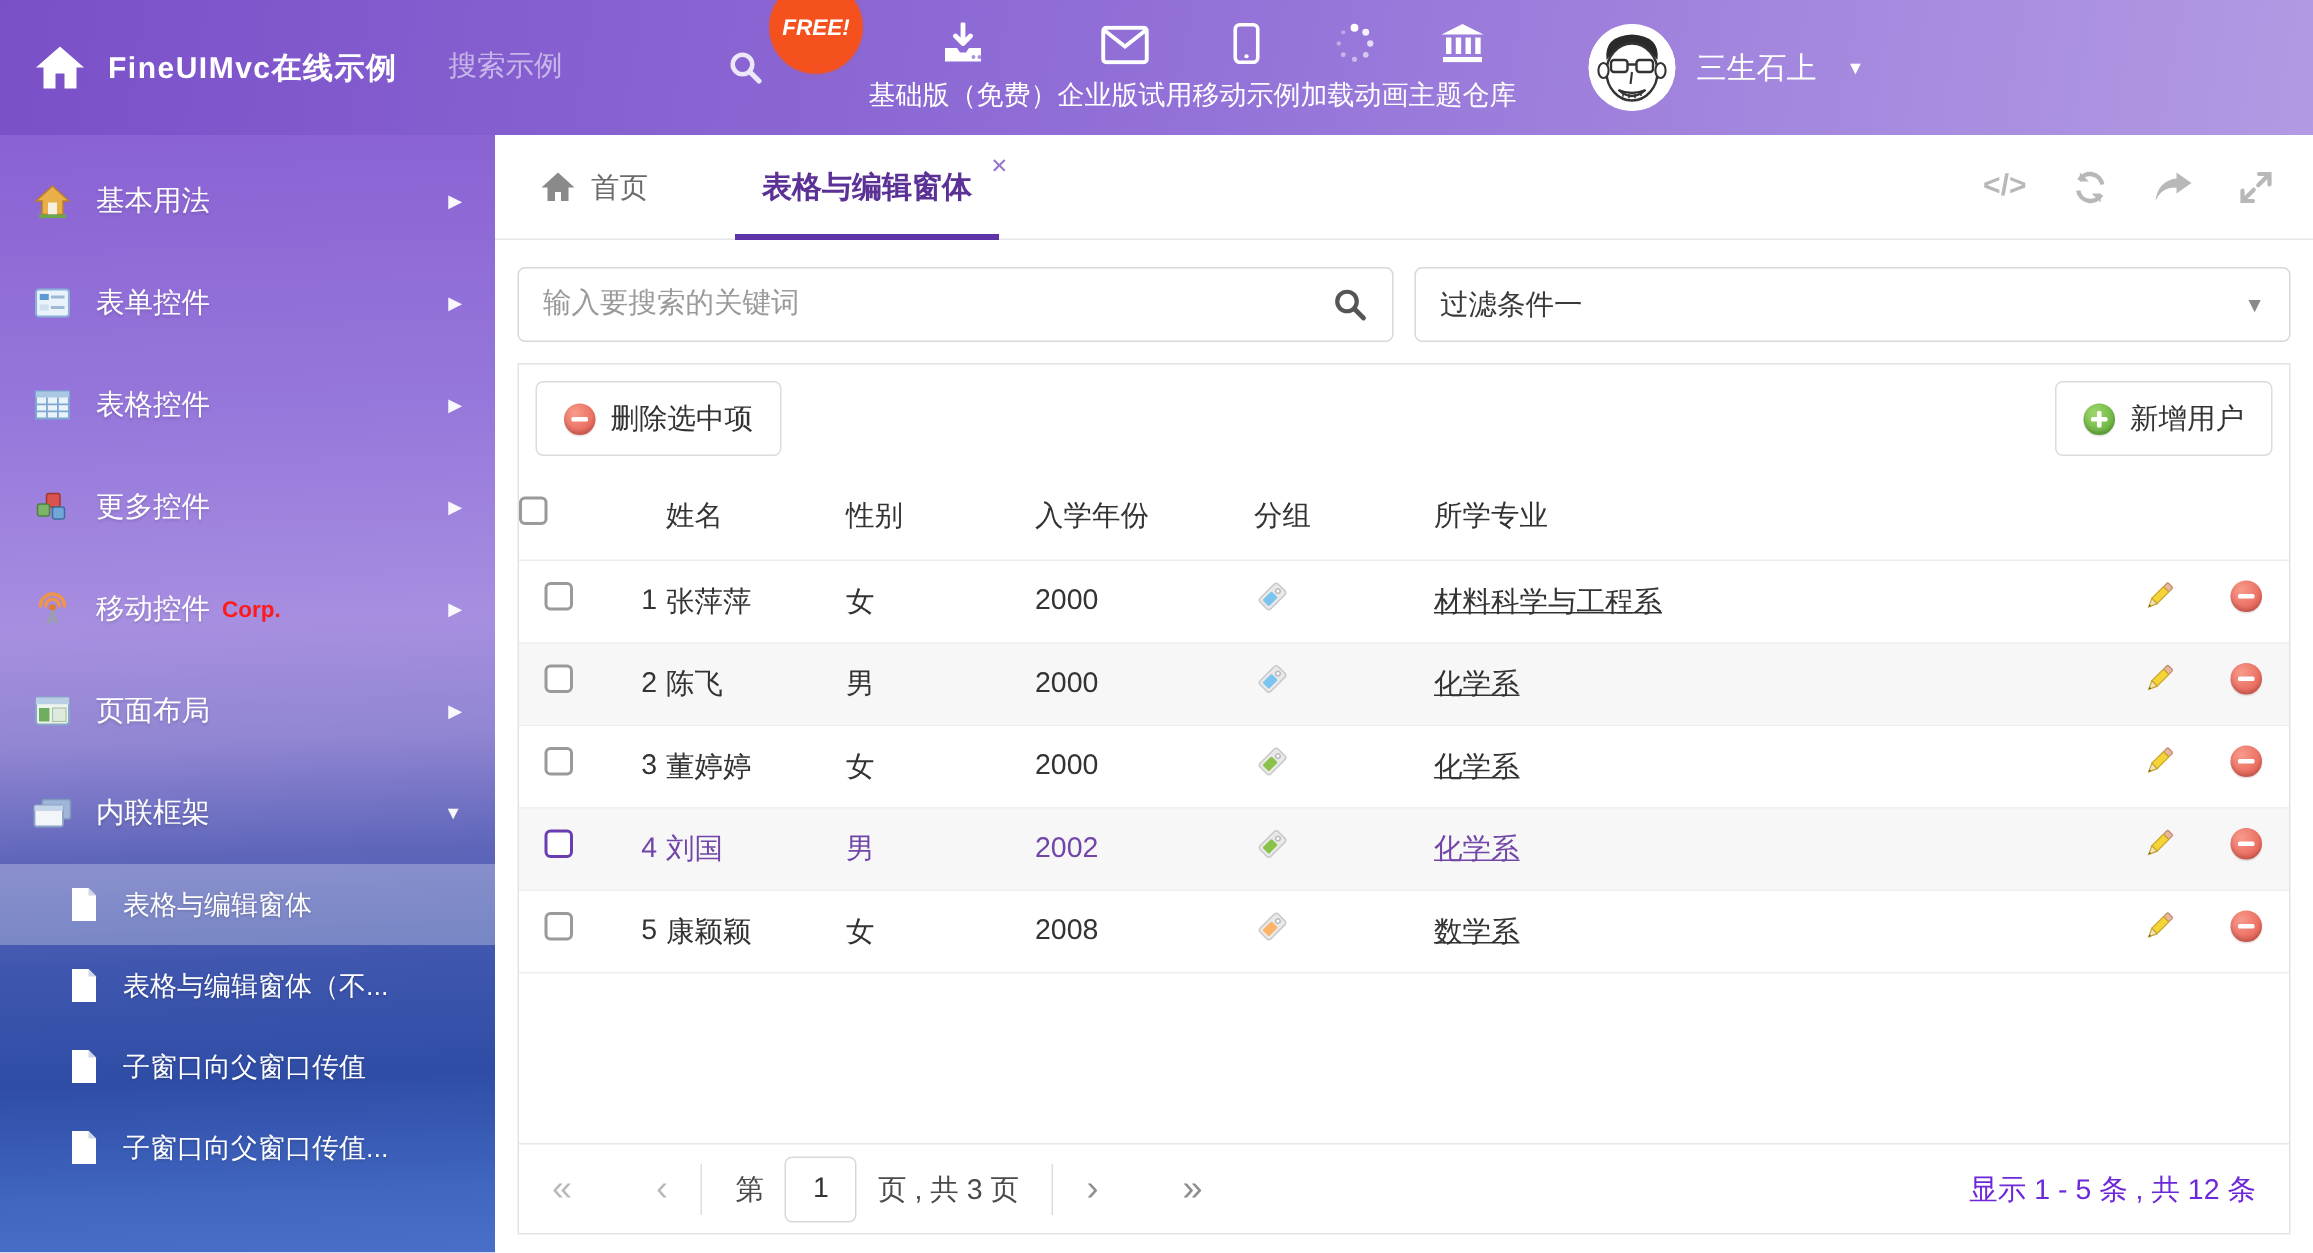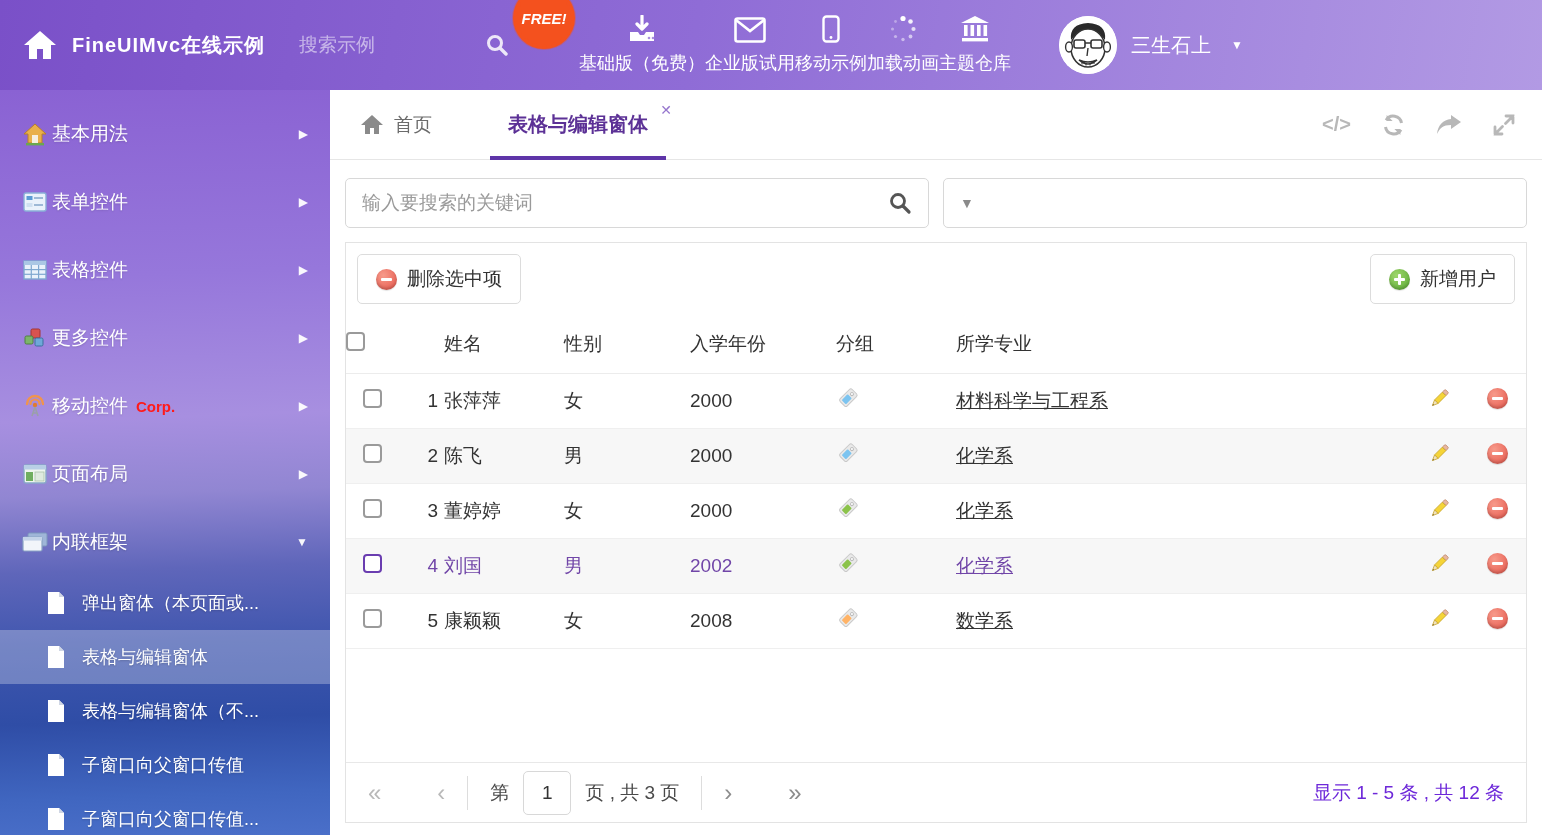--- a/index.html
+++ b/index.html
@@ -32,21 +32,21 @@
 
   
   .shell { display:flex; height:745px; }
 
   
   .sidebar { width:330px; flex:none; color:#fff; padding-top:10px; overflow:hidden;
     background:linear-gradient(178deg,#8a62d3 0%,#9677db 25%,#a78fe0 44%,#9186d2 54%,
       #5f66ba 64%,#3f56ae 74%,#2f4da6 84%,#4066c0 94%,#4a6fc9 100%); }
   .menu-item { height:68px; display:flex; align-items:center; padding:0 22px; cursor:pointer; }
   .menu-item .mi-icon { width:26px; display:flex; justify-content:center; }
-  .menu-item .mi-label { font-size:19px; margin-left:4px; text-shadow:0 1px 2px rgba(0,0,0,.15); }
+  .menu-item .mi-label { font-size:19px; margin-left:16px; text-shadow:0 1px 2px rgba(0,0,0,.15); }
   .menu-item .mi-badge { color:#ff1a1a; font-size:15px; margin-left:8px; font-weight:bold; }
   .menu-item .mi-arrow { margin-left:auto; font-size:12px; opacity:.95; }
   .submenu-item { height:54px; display:flex; align-items:center; padding-left:46px; cursor:pointer; }
   .submenu-item.active { background:rgba(255,255,255,.28); }
   .submenu-item .page-icon { margin-right:16px; display:flex; }
   .submenu-item .si-label { font-size:18px; white-space:nowrap; text-shadow:0 1px 2px rgba(0,0,0,.2); }
 
   
   .main { flex:1; display:flex; flex-direction:column; background:#fff; min-width:0; }
 
@@ -309,29 +309,20 @@
         <svg width="26" height="20" viewBox="0 0 26 20">
             <rect x="6" y="1" width="19" height="13" rx="1.5" fill="#9fb6d8" stroke="#7d97bd" stroke-width="1"></rect>
             <rect x="1" y="5" width="19" height="14" rx="1.5" fill="#f2f5fa" stroke="#8aa3c4" stroke-width="1.2"></rect>
             <rect x="1" y="5" width="19" height="3.6" fill="#c3d3e8"></rect>
           </svg>
       </span>
       <span class="mi-label">内联框架</span>
       <span class="mi-arrow">▼</span>
     </div>
 
-    <div class="submenu-item">
-      <span class="page-icon">
-        <svg width="20" height="24" viewBox="0 0 20 24">
-            <path d="M2 1 H13 L18 6 V23 H2 Z" fill="#fff"></path>
-            <path d="M13 1 L18 6 H13 Z" fill="#cfd6e4"></path>
-          </svg>
-      </span>
-      <span class="si-label">弹出窗体（本页面或...</span>
-    </div>
     <div class="submenu-item active">
       <span class="page-icon">
         <svg width="20" height="24" viewBox="0 0 20 24">
             <path d="M2 1 H13 L18 6 V23 H2 Z" fill="#fff"></path>
             <path d="M13 1 L18 6 H13 Z" fill="#cfd6e4"></path>
           </svg>
       </span>
       <span class="si-label">表格与编辑窗体</span>
     </div>
     <div class="submenu-item">
@@ -406,20 +397,21 @@
       <div class="search-box">
         <input type="text" placeholder="输入要搜索的关键词" style="">
         <span>
           <svg width="24" height="24" viewBox="0 0 24 24">
               <circle cx="10" cy="10" r="6.5" fill="none" stroke="#555" stroke-width="2.8"></circle>
               <line x1="15" y1="15" x2="21" y2="21" stroke="#555" stroke-width="3.2" stroke-linecap="round"></line>
             </svg>
         </span>
       </div>
       <div class="select-box">
+        <span class="sel-value">过滤条件一</span>
         <span class="sel-caret">▼</span>
       </div>
     </div>
 
     <div class="panel">
       <div class="panel-toolbar">
         <button class="btn">
           <span class="circle-ic circle-red"></span>
           <span>删除选中项</span>
         </button>

